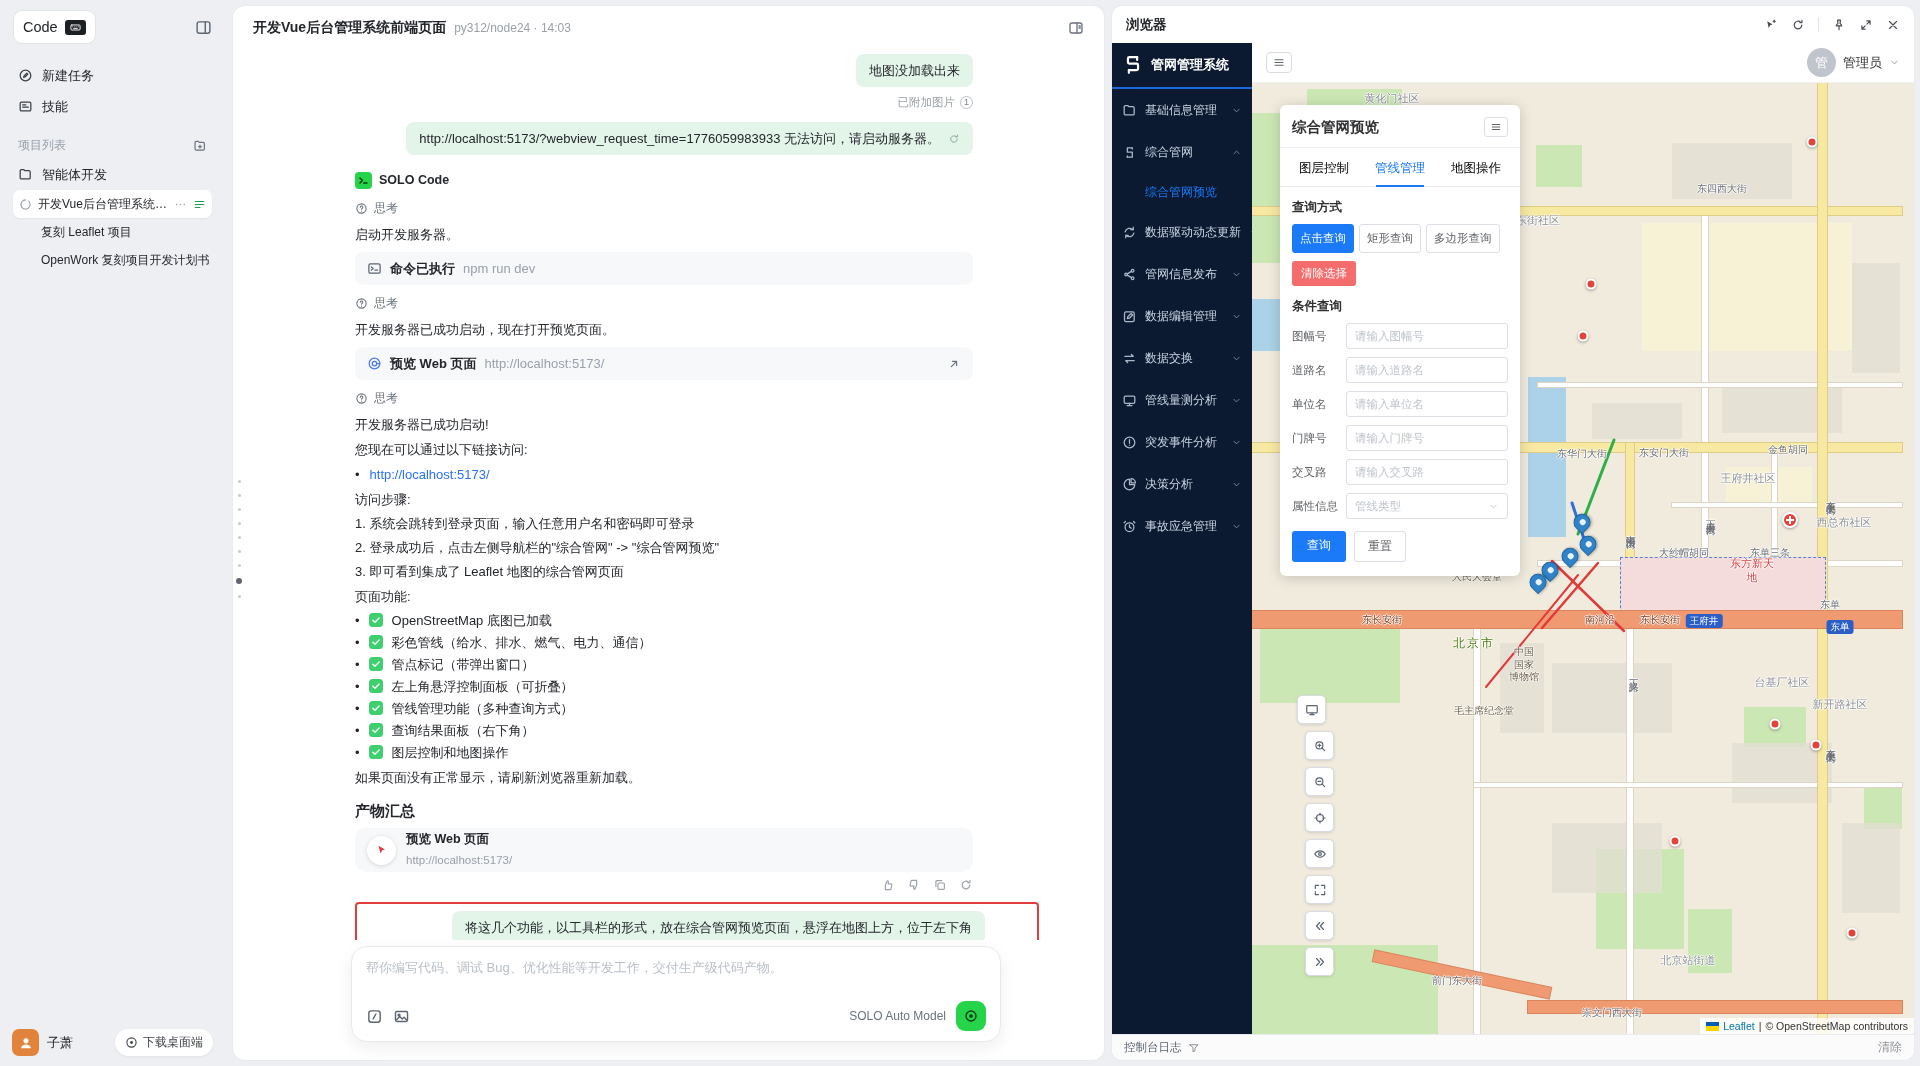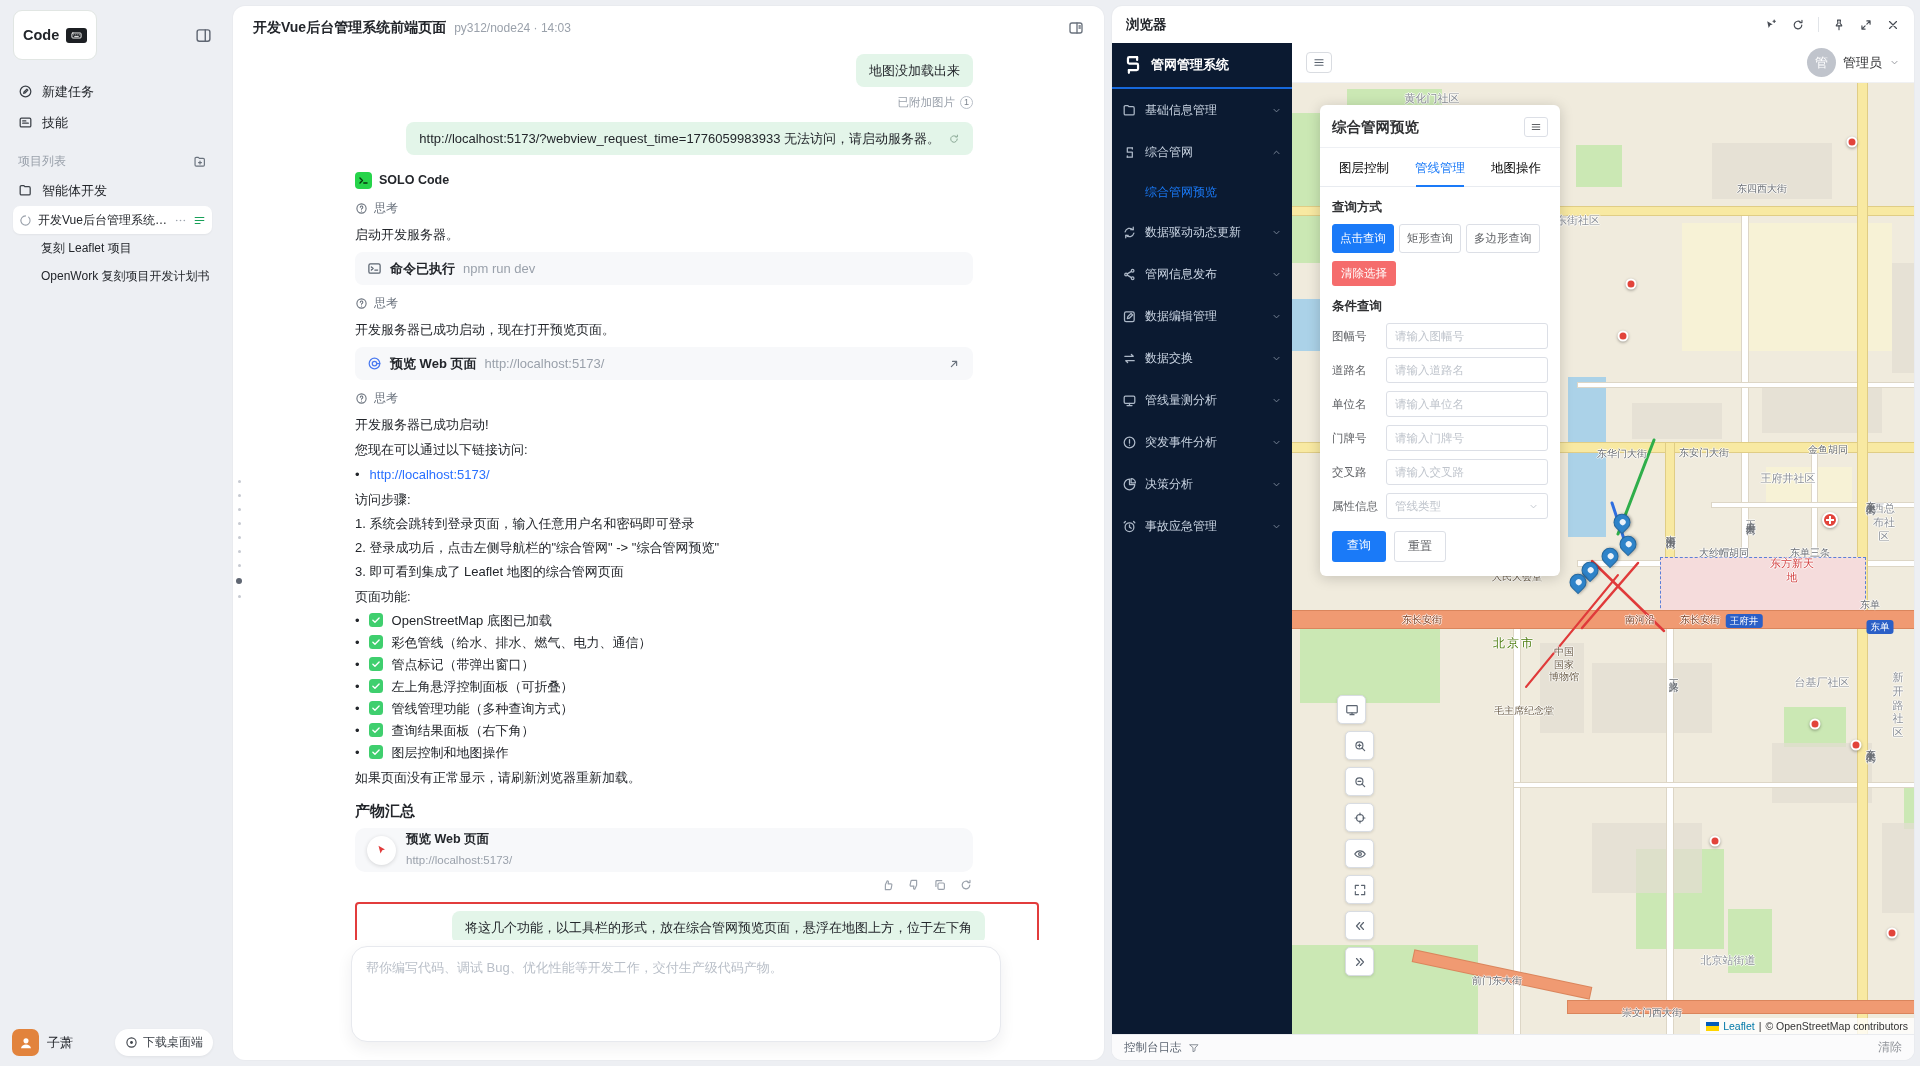--- a/index.html
+++ b/index.html
@@ -4,21 +4,21 @@
 <style>
 *{margin:0;padding:0;box-sizing:border-box}
 html,body{width:1920px;height:1066px;overflow:hidden}
 body{display:flex;background:#edeff3;font-family:"Liberation Sans","DejaVu Sans",sans-serif;color:#23262b;font-size:13px}
 [data-icon]{display:inline-flex;flex:none}
 [data-icon] svg{width:100%;height:100%;display:block}
 
 
 .app-sidebar{width:225px;flex:none;padding:10px 13px;position:relative}
 .sb-top{display:flex;align-items:center;margin-bottom:16px}
-.logo-pill{display:flex;align-items:center;gap:7px;background:#fff;border:1px solid #e1e6e3;border-radius:9px;padding:16px 9px;font-weight:bold;font-size:14.5px}
+.logo-pill{display:flex;align-items:center;gap:7px;background:#fff;border:1px solid #e1e6e3;border-radius:9px;padding:8px 9px;font-weight:normal;font-size:14.5px}
 .kbd-ic{width:21px;height:15px;background:#1c1f23;border-radius:3px;color:#fff;padding:2px 3px}
 .collapse{margin-left:auto;width:17px;height:17px;color:#5f6672}
 .sb-item{display:flex;align-items:center;gap:9px;height:31px;font-size:13px;border-radius:6px;padding:0 5px}
 .sb-item [data-icon]{width:15px;height:15px;color:#3c4148}
 .sb-section{display:flex;align-items:center;margin:15px 5px 5px;font-size:12px;color:#9aa1ab}
 .sb-section [data-icon]{margin-left:auto;width:14px;height:14px;color:#6a727d}
 .sb-active{display:flex;align-items:center;gap:6px;height:28px;background:#fff;border-radius:7px;padding:0 6px;font-size:12px;box-shadow:0 1px 2px rgba(0,0,0,.05)}
 .sb-active .truncate{flex:1;white-space:nowrap;overflow:hidden;text-overflow:ellipsis}
 .sb-active [data-icon]{width:13px;height:13px;color:#9aa1ab}
 .teal{color:#18a058!important}
@@ -81,21 +81,21 @@
 .send [data-icon]{width:16px;height:16px}
 
 
 .browser-wrap{width:808px;flex:none;padding:6px 6px 6px 0}
 .browser-card{height:100%;background:#fff;border-radius:10px;overflow:hidden;display:flex;flex-direction:column;box-shadow:0 0 0 1px #e9ebef}
 .b-head{height:37px;flex:none;display:flex;align-items:center;padding:0 14px;font-size:13.5px;font-weight:bold}
 .b-icons{margin-left:auto;display:flex;align-items:center;gap:13px;color:#474c54}
 .b-icons [data-icon]{width:14px;height:14px}
 .vdiv{width:1px;height:15px;background:#e1e4e8}
 .b-body{flex:1;display:flex;min-height:0}
-.wside{width:180px;flex:none;background:#0b1a31;color:#c9d4e2;display:flex;flex-direction:column;overflow:hidden}
+.wside{width:140px;flex:none;background:#0b1a31;color:#c9d4e2;display:flex;flex-direction:column;overflow:hidden}
 .wlogo{display:flex;align-items:center;gap:7px;padding:11px 10px;color:#fff;font-weight:bold;font-size:13px;border-bottom:2px solid #1668dc;flex:none}
 .wlogo [data-icon]{width:22px;height:22px}
 .nav-it{height:42px;display:flex;align-items:center;gap:8px;padding:0 10px;font-size:12px;white-space:nowrap}
 .nav-it [data-icon]{width:15px;height:15px;opacity:.85}
 .nav-it .chev{margin-left:auto;width:11px;height:11px;opacity:.6}
 .nav-sub{height:38px;display:flex;align-items:center;padding-left:33px;font-size:12px;color:#1a7af8}
 .wmain{flex:1;display:flex;flex-direction:column;min-width:0}
 .wtop{height:40px;flex:none;background:#fff;display:flex;align-items:center;padding:0 14px;border-bottom:1px solid #f0f1f3}
 .hamb{width:26px;height:21px;border:1px solid #d9dce1;border-radius:4px;color:#5b6470;padding:3px 5px}
 .admin{margin-left:auto;display:flex;align-items:center;gap:7px}
@@ -495,20 +495,44 @@
           </span>
       </div>
       <div class="hl-box">
         <div class="bubble">
             <span>将这几个功能，以工具栏的形式，放在综合管网预览页面，悬浮在地图上方，位于左下角</span>
           </div>
       </div>
     </div>
     <div class="input-card">
       <textarea placeholder="帮你编写代码、调试 Bug、优化性能等开发工作，交付生产级代码产物。" style=""></textarea>
+      <div class="input-foot">
+        <span class="in-ic" data-icon="slash">
+            <svg viewBox="0 0 24 24" fill="none" stroke="currentColor" stroke-width="2" stroke-linecap="round" stroke-linejoin="round">
+              <rect x="4" y="4" width="16" height="16" rx="3.5"></rect>
+              <path d="M10 15.5l4-7"></path>
+            </svg>
+          </span>
+        <span class="in-ic" data-icon="image">
+            <svg viewBox="0 0 24 24" fill="none" stroke="currentColor" stroke-width="2" stroke-linecap="round" stroke-linejoin="round">
+              <rect x="3.5" y="5" width="17" height="14" rx="2"></rect>
+              <circle cx="8.5" cy="10" r="1.4"></circle>
+              <path d="M5 16.5l4.5-4.5 3.5 3.5 2.5-2.5 3.5 3.5"></path>
+            </svg>
+          </span>
+        <span class="model">SOLO Auto Model</span>
+        <span class="send">
+            <span data-icon="record">
+              <svg viewBox="0 0 24 24" fill="none" stroke="currentColor" stroke-width="2" stroke-linecap="round" stroke-linejoin="round">
+                <circle cx="12" cy="12" r="7.5"></circle>
+                <circle cx="12" cy="12" r="2.8" fill="currentColor" stroke="none"></circle>
+              </svg>
+            </span>
+          </span>
+      </div>
     </div>
   </div>
 </div>
 
 <div class="browser-wrap">
   <div class="browser-card">
     <div class="b-head">
       <span>浏览器</span>
       <span class="b-icons">
         <span data-icon="ai-cursor">
@@ -766,21 +790,21 @@
               <line x1="326" y1="492" x2="234" y2="604" stroke="#e03a3a" stroke-width="2" stroke-linecap="round"></line>
             </svg>
 
           <div class="mlabels">
               <span class="mlabel city" style="left: 222px; top: 560px;">北京市</span>
               <span class="mlabel district" style="left: 140px; top: 16px;">黄化门社区</span>
               <span class="mlabel district" style="left: 286px; top: 138px;">东街社区</span>
               <span class="mlabel district" style="left: 496px; top: 396px;">王府井社区</span>
               <span class="mlabel district" style="left: 592px; top: 440px;">西总布社区</span>
               <span class="mlabel district" style="left: 530px; top: 600px;">台基厂社区</span>
-              <span class="mlabel district" style="left: 606px; top: 622px;">新开路社区</span>
+              <span class="mlabel district" style="left: 588px; top: 622px;">新开路社区</span>
               <span class="mlabel district" style="left: 436px; top: 878px;">北京站街道</span>
               <span class="mlabel red" style="left: 500px; top: 488px;">东方新天
 地</span>
               <span class="mlabel road" style="left: 330px; top: 371px;">东华门大街</span>
               <span class="mlabel road" style="left: 412px; top: 370px;">东安门大街</span>
               <span class="mlabel road" style="left: 536px; top: 367px;">金鱼胡同</span>
               <span class="mlabel road" style="left: 470px; top: 106px;">东四西大街</span>
               <span class="mlabel road" style="left: 432px; top: 470px;">大纱帽胡同</span>
               <span class="mlabel road" style="left: 518px; top: 470px;">东单三条</span>
               <span class="mlabel road-main" style="left: 130px; top: 537px;">东长安街</span>

